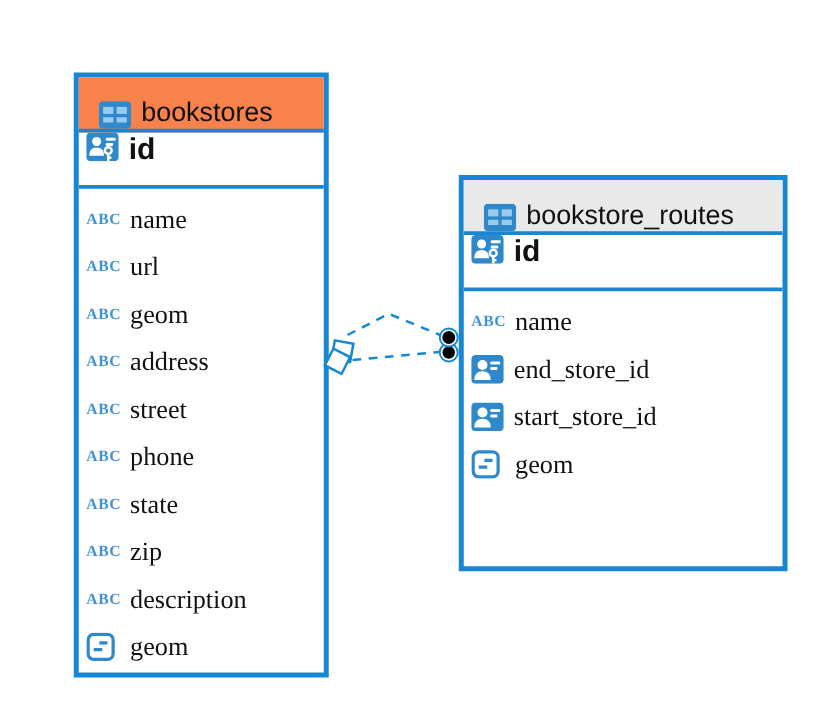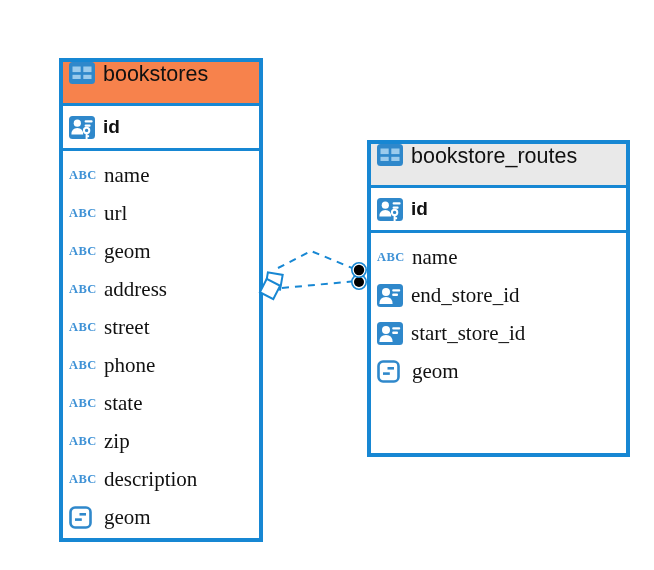--- a/index.html
+++ b/index.html
@@ -16,28 +16,28 @@
     width:654px;height:570px;background:#ffffff;position:relative;
     font-family:"Liberation Sans", sans-serif;color:var(--text);
     overflow:hidden;
   }
   .canvas{position:absolute;inset:0;}
   .table{
     position:absolute;box-sizing:border-box;
     border:4px solid var(--blue);background:#ffffff;
   }
   .thead{
-    height:41px;display:flex;align-items:flex-start;gap:8px;padding:0 6px;
+    height:41px;display:flex;align-items:flex-end;gap:8px;padding:0 16px;
     border-bottom:3px solid var(--blue);
   }
   .thead .title{font-size:21.5px;font-weight:400;white-space:nowrap;}
   .pkrow{
-    height:42px;display:flex;align-items:center;gap:8px;padding:0 6px;
+    height:42px;display:flex;align-items:flex-start;gap:8px;padding:0 6px;
     border-bottom:3px solid var(--blue);
-    font-size:19px;font-weight:700;
+    font-size:24px;font-weight:700;
   }
   .cols{padding-top:5px;}
   .crow{
     height:38px;display:flex;align-items:center;gap:8px;padding:0 6px;
     font-size:21px;white-space:nowrap;font-family:Liberation Serif, serif;
   }
   .abc{
     font-size:12.5px;font-weight:700;color:var(--abc-blue);
     letter-spacing:0.5px;width:27px;flex:0 0 27px;display:inline-block;
   }

